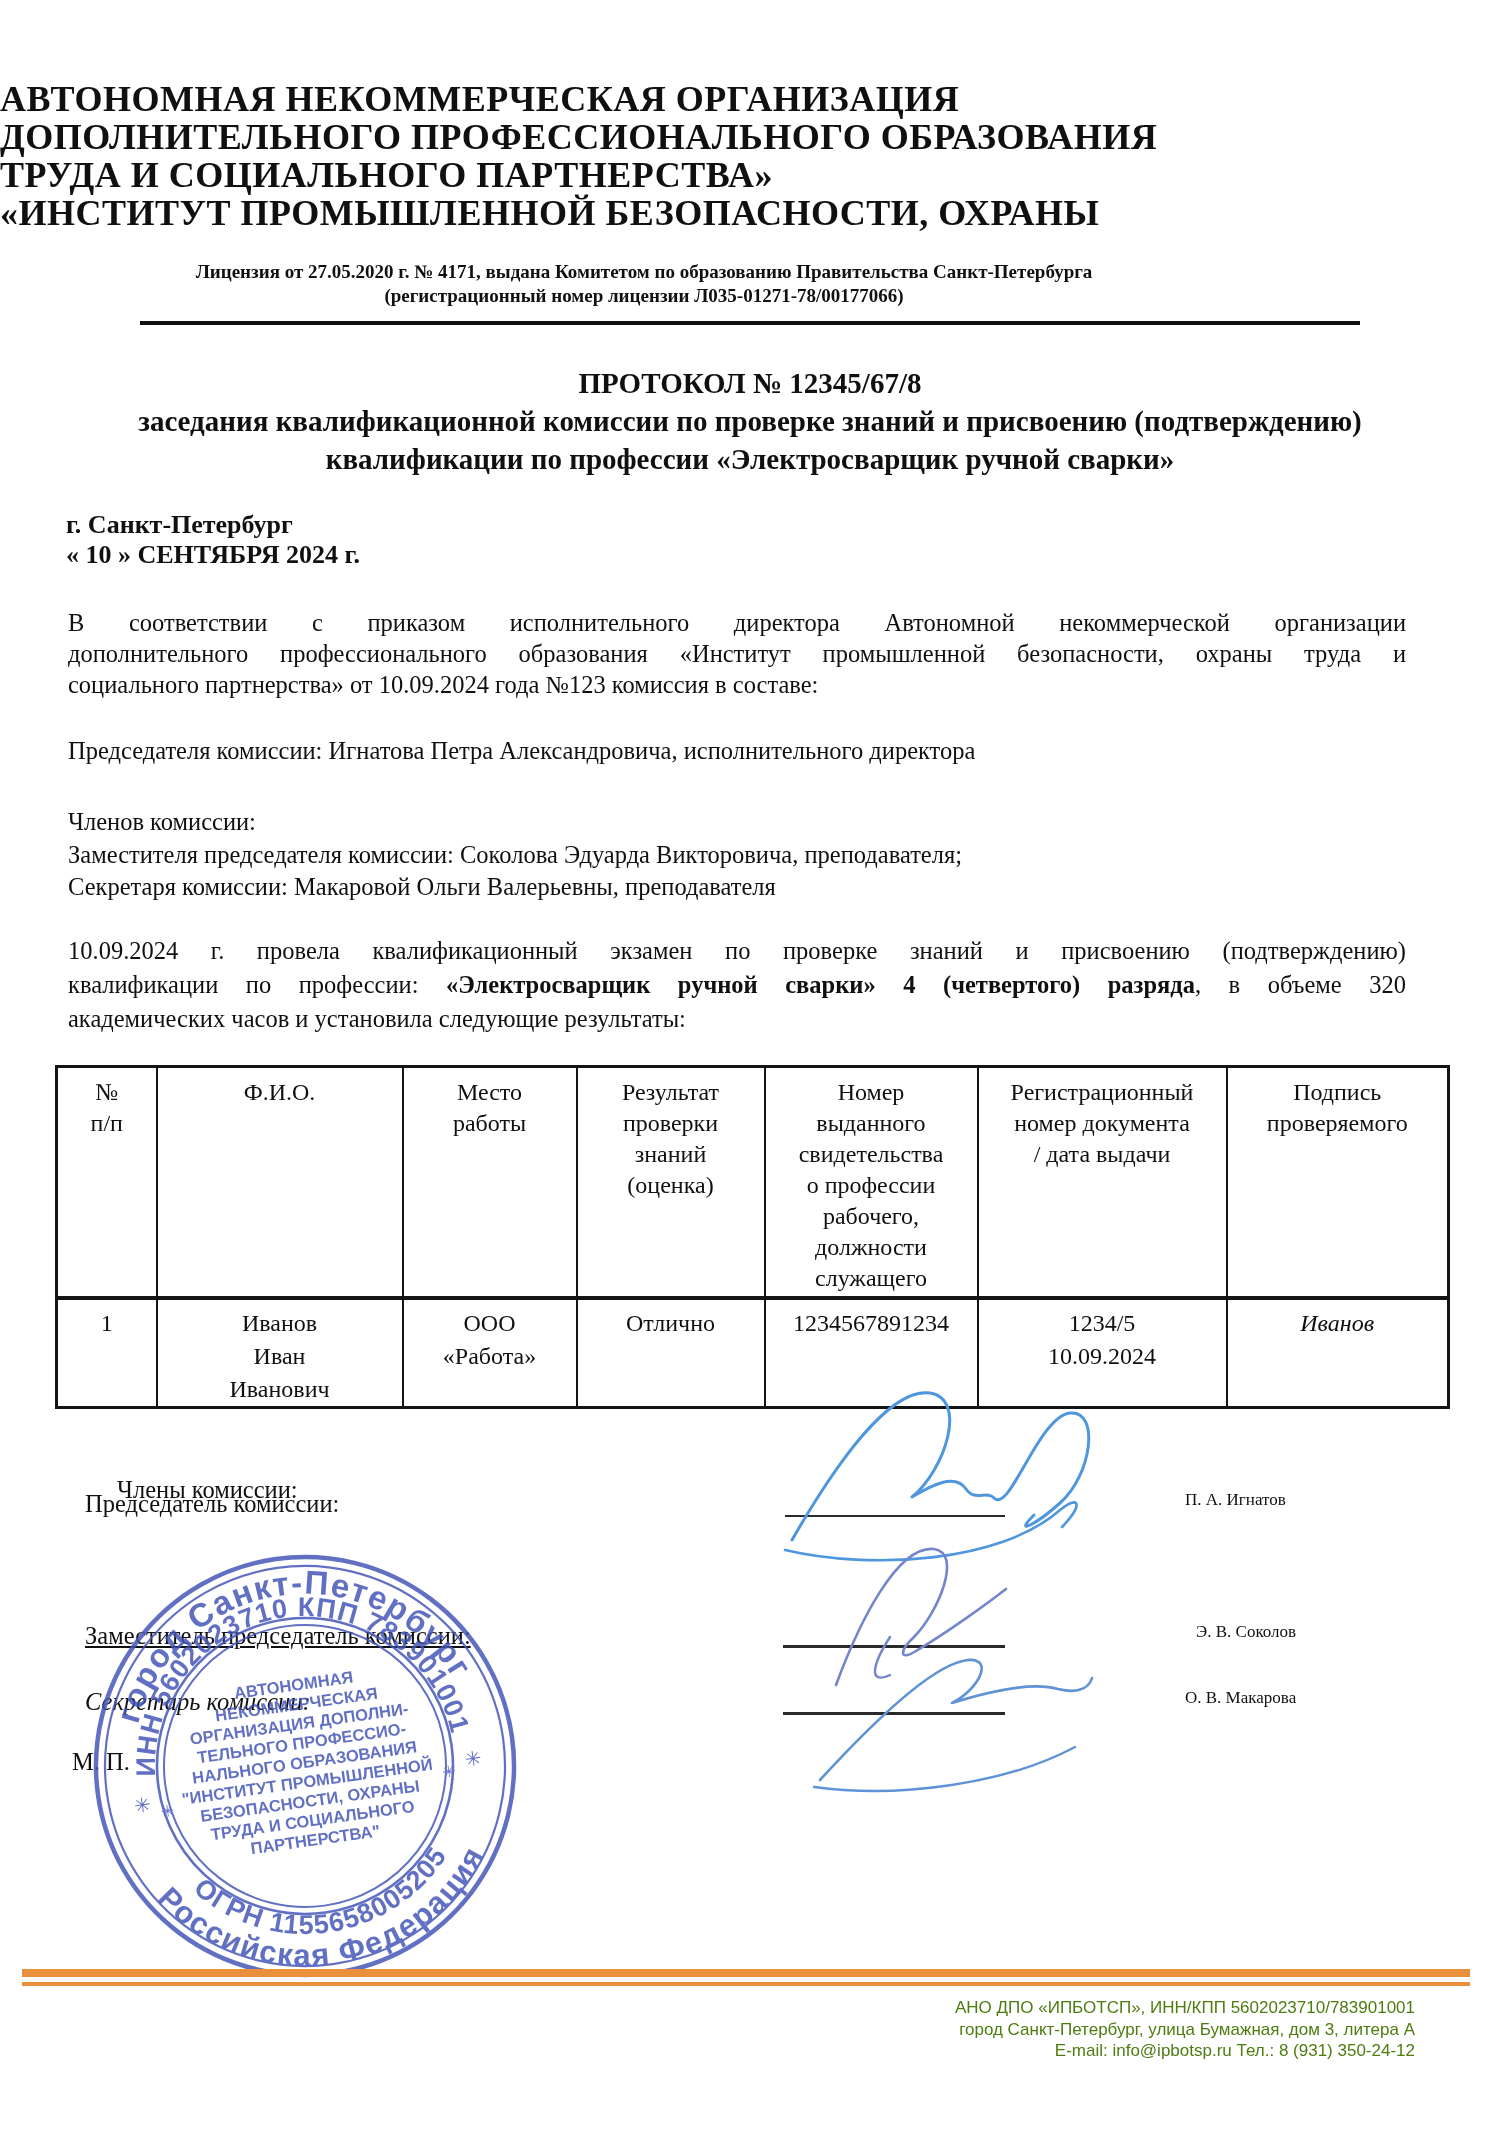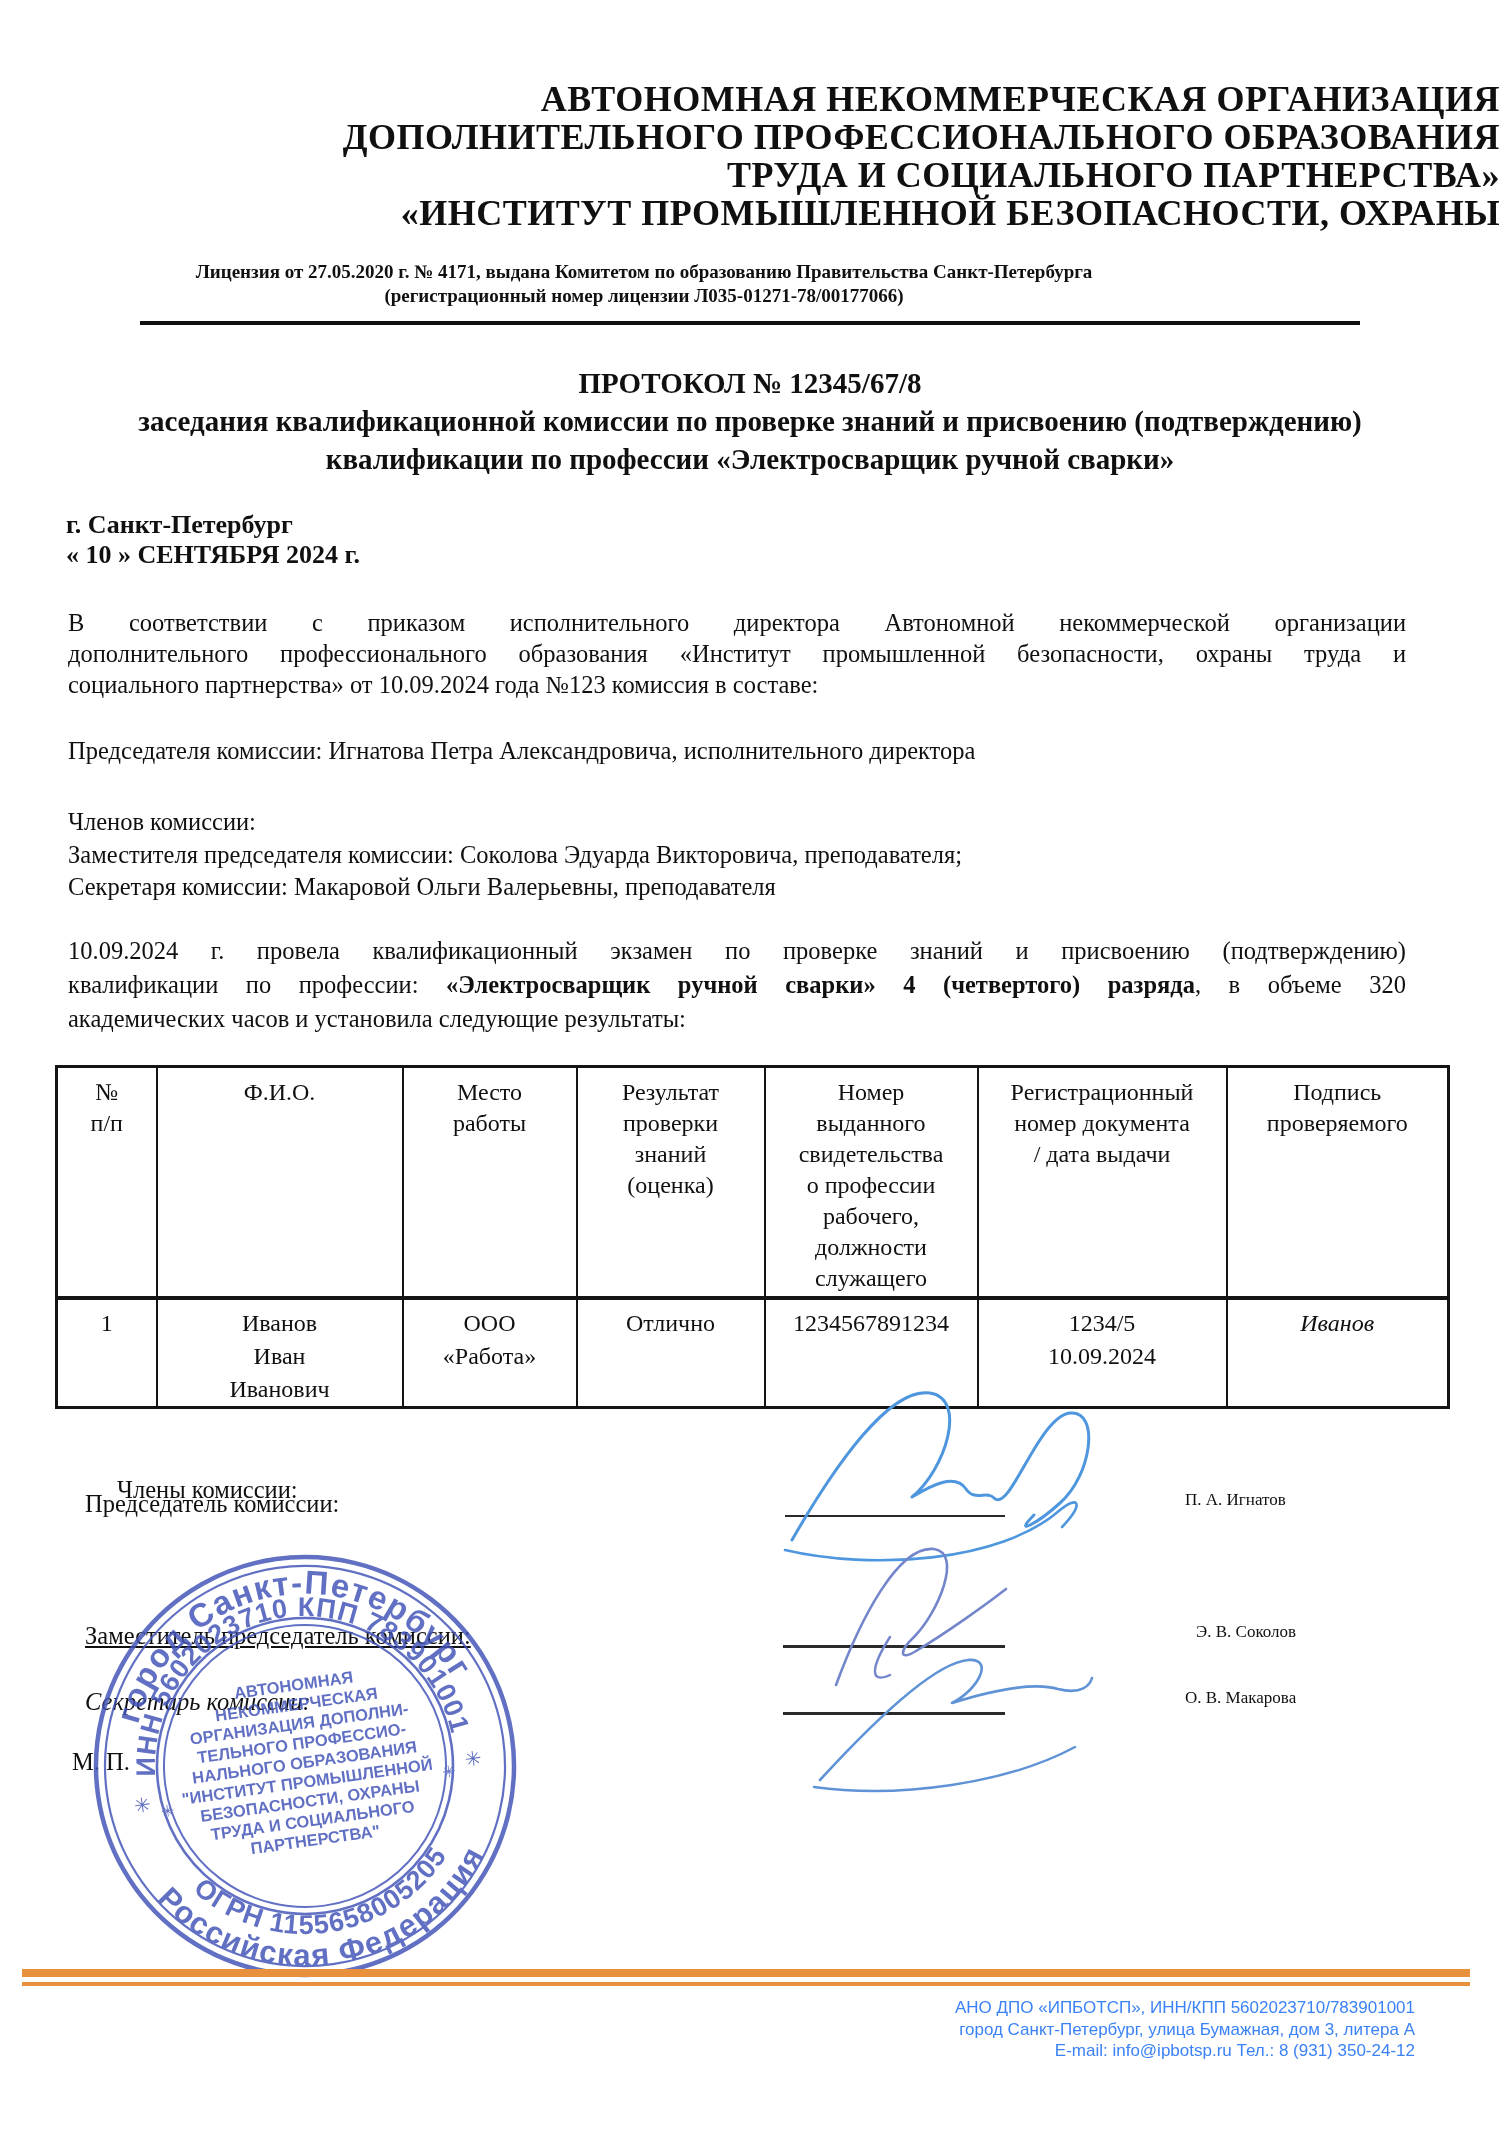--- a/index.html
+++ b/index.html
@@ -1,21 +1,21 @@
 <!DOCTYPE html>
 <html><head>
 <meta charset="utf-8">
 <style>
   html,body{margin:0;padding:0;background:#ffffff;}
   body{width:1500px;height:2141px;position:relative;overflow:hidden;
        font-family:"Liberation Serif","DejaVu Serif",serif;color:#101010;}
   .abs{position:absolute;}
   .bold{font-weight:bold;}
   
-  .org-block{left:0;top:80px;width:1500px;font-size:36px;line-height:38px;font-weight:bold;text-align:right;letter-spacing:.5px;}
+  .org-block{left:0;top:80px;width:1500px;font-size:36px;line-height:38px;font-weight:bold;text-align:left;letter-spacing:.5px;}
   .license-block{left:0;top:260px;width:1288px;font-size:19px;line-height:24px;font-weight:bold;text-align:center;}
   .head-rule{left:140px;top:321px;width:1220px;height:4px;background:#101010;}
   
   .title-block{left:0;top:364px;width:1500px;font-size:29px;line-height:38px;font-weight:bold;text-align:center;}
   .city-date{left:66px;top:510px;width:1346px;font-size:26px;font-weight:bold;display:flex;flex-direction:column;}
   
   .para{left:68px;width:1338px;font-size:24.5px;}
   .jline{text-align:justify;text-align-last:justify;}
   .p1{top:607px;line-height:31px;}
   .chairman{top:735px;line-height:31px;}
@@ -32,21 +32,21 @@
   td.cell-fio{text-align:left;padding-left:18px;}
   td.cell-sign{font-style:italic;}
   
   .sig-label{font-size:24.5px;}
   .sig-name{font-size:17px;}
   .sig-line{background:#2a2a2a;}
   
   .orange-thick{left:22px;top:1969px;width:1448px;height:8px;}
   .orange-thin{left:22px;top:1982px;width:1448px;height:4px;}
   .footer-text{left:415px;top:1997px;width:1000px;text-align:right;
-               font-family:"Liberation Sans","DejaVu Sans",sans-serif;font-size:17px;line-height:21.5px;color:#3b82f6;}
+               font-family:"Liberation Sans","DejaVu Sans",sans-serif;font-size:17px;line-height:21.5px;color:#4d7c0f;}
   
   .stamp-svg{left:90px;top:1551px;opacity:.84;}
   .stamp-svg text{font-family:"Liberation Sans","DejaVu Sans",sans-serif;font-weight:bold;}
   .sig-svg{left:740px;top:1375px;}
 </style>
 </head>
 <body>
 
 <div class="abs org-block">
   <div>АВТОНОМНАЯ НЕКОММЕРЧЕСКАЯ ОРГАНИЗАЦИЯ</div>

